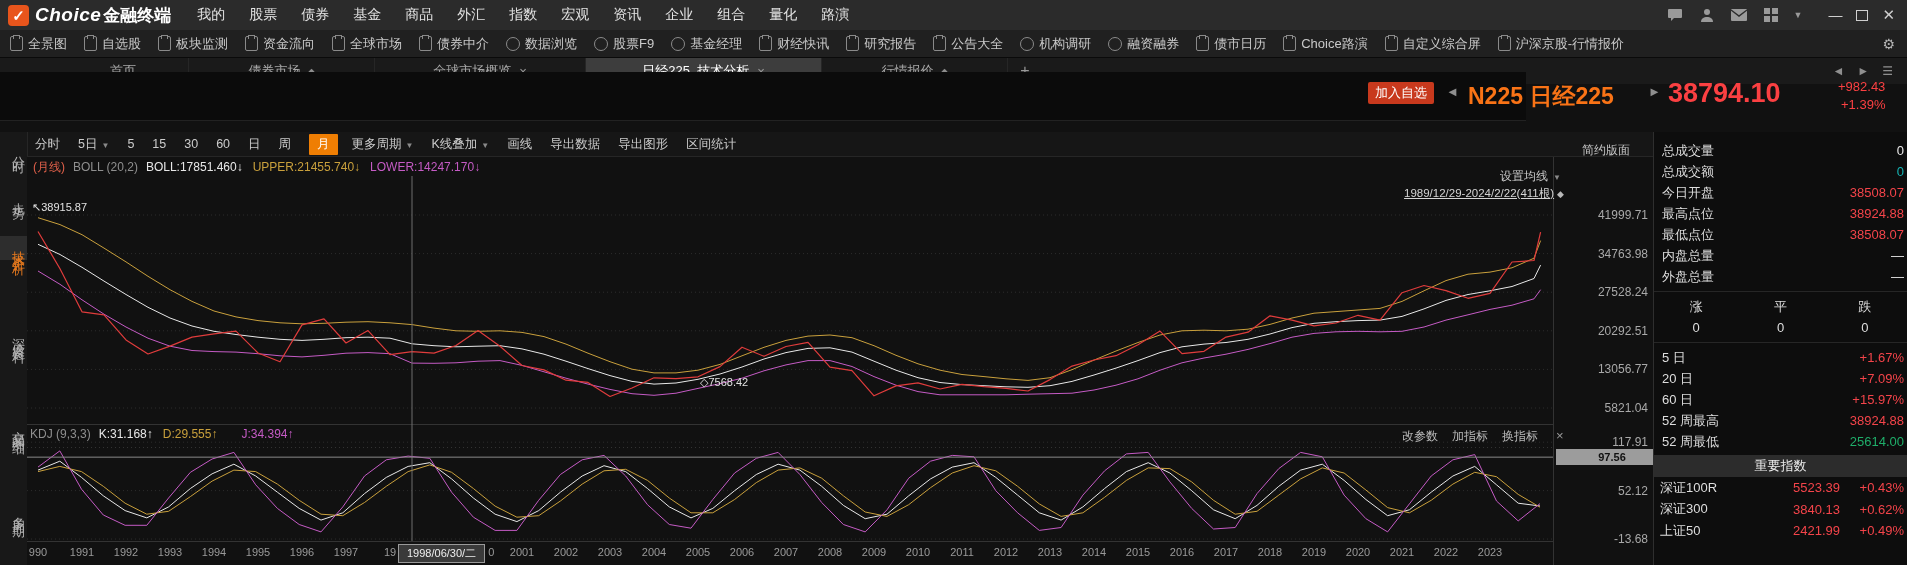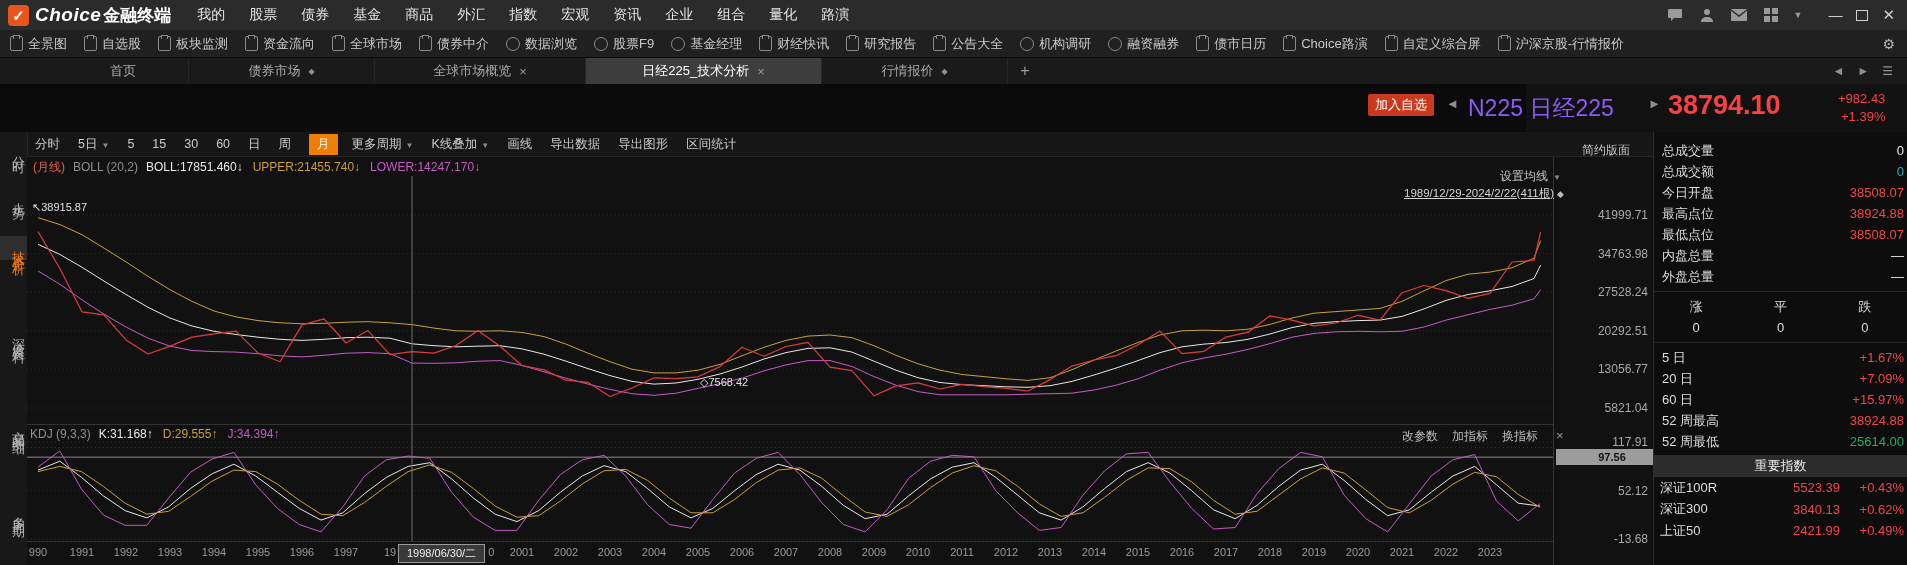--- a/index.html
+++ b/index.html
@@ -33,25 +33,25 @@
   .tabbar{position:absolute;left:0;top:58px;width:1907px;height:26px;background:#1a1a1a;
           display:flex;align-items:stretch;padding-left:58px;box-sizing:border-box;}
   .tab{display:flex;align-items:center;justify-content:center;gap:8px;color:#a8a8a8;font-size:13px;
        border-right:1px solid #262626;position:relative;}
   .tab.active{background:#3d3d3d;color:#fff;}
   .tab-pin{color:#8d8d8d;font-size:8px;}
   .tab-close{color:#9a9a9a;font-size:13px;}
   .tab-new{display:flex;align-items:center;justify-content:center;width:34px;color:#9a9a9a;font-size:16px;}
   .tab-nav{margin-left:auto;display:flex;align-items:center;gap:13px;padding-right:14px;color:#8f8f8f;font-size:12px;}
   
-  .quote-header{position:absolute;left:0;top:84px;width:1526px;height:48px;background:#0b0b0b;border-bottom:1px solid #222;}
+  .quote-header{position:absolute;left:0;top:72px;width:1526px;height:48px;background:#0b0b0b;border-bottom:1px solid #222;}
   .add-btn{position:absolute;left:1368px;top:10px;width:66px;height:22px;background:#c8391d;color:#fff;
            font-size:13px;display:flex;align-items:center;justify-content:center;border-radius:2px;}
   .hdr-arrow{position:absolute;top:12px;color:#8f8f8f;font-size:13px;}
-  .hdr-title{position:absolute;left:1468px;top:9px;font-size:23px;color:#8b5cf6;white-space:nowrap;}
+  .hdr-title{position:absolute;left:1468px;top:9px;font-size:23px;color:#f97316;white-space:nowrap;font-weight:bold;}
   .hdr-price{position:absolute;left:1668px;top:6px;font-size:27px;font-weight:bold;color:#fb4042;}
   .hdr-chg{position:absolute;left:1838px;top:7px;font-size:13px;color:#fb4042;}
   .hdr-chgp{position:absolute;left:1841px;top:25px;font-size:13px;color:#fb4042;}
   
   .chart-toolbar{position:absolute;left:27px;top:132px;width:1626px;height:25px;background:#161616;
                  border-bottom:1px solid #262626;display:flex;align-items:center;padding-left:8px;box-sizing:border-box;}
   .tb-item{color:#cccccc;font-size:12.5px;margin-right:18px;white-space:nowrap;}
   .tb-item .dd{color:#8a8a8a;font-size:8px;margin-left:4px;}
   .tb-item.active{background:#ef7e03;color:#fff;padding:2px 8px;margin-right:14px;border-radius:1px;}
   
@@ -70,21 +70,21 @@
   .ind-row .bl{color:#e8e8e8;margin-right:10px;} .ind-row .up{color:#c9a03c;margin-right:10px;} .ind-row .lo{color:#c55bc5;}
   .simple-layout{left:1582px;top:142px;font-size:12px;color:#c4c4c4;}
   .ma-set{left:1500px;top:168px;font-size:12px;color:#c9c9c9;}
   .ma-set .dd{color:#8a8a8a;font-size:8px;margin-left:5px;}
   .date-range{left:1378px;top:186px;width:186px;font-size:11.5px;color:#d5d5d5;display:flex;justify-content:flex-end;align-items:center;gap:3px;}
   .date-range .rng{text-decoration:underline;}
   .date-range .pin{color:#b9b9b9;font-size:9px;}
   .anno{font-size:11px;color:#e2e2e2;}
   .kdj-row{left:30px;top:427px;font-size:12px;}
   .kdj-row .nm{color:#8f8f8f;margin-right:8px;} .kdj-row .k{color:#e8e8e8;margin-right:10px;}
-  .kdj-row .d{color:#c9a03c;margin-right:10px;} .kdj-row .j{color:#c55bc5;}
+  .kdj-row .d{color:#c9a03c;margin-right:24px;} .kdj-row .j{color:#c55bc5;}
   .kdj-ctl{top:428px;font-size:12px;color:#bbb;}
   .kdj-x{left:1556px;top:428px;color:#999;font-size:13px;}
   .kdj-cur{position:absolute;left:1556px;width:112px;height:16px;background:#9c9c9c;color:#111;
            font-size:11px;font-weight:bold;display:flex;align-items:center;justify-content:center;}
   .xaxis{position:absolute;left:27px;top:541px;width:1526px;height:24px;border-top:1px solid #333;}
   .xlab{position:absolute;top:4px;transform:translateX(-50%);color:#9a9a9a;font-size:11px;}
   .xtip{position:absolute;top:2px;height:17px;padding:0 8px;background:#3a3a3a;border:1px solid #9a9a9a;
         color:#eee;font-size:11px;display:flex;align-items:center;z-index:3;}
   
   .quote-panel{position:absolute;left:1653px;top:132px;width:254px;height:433px;background:#0d0d0d;

